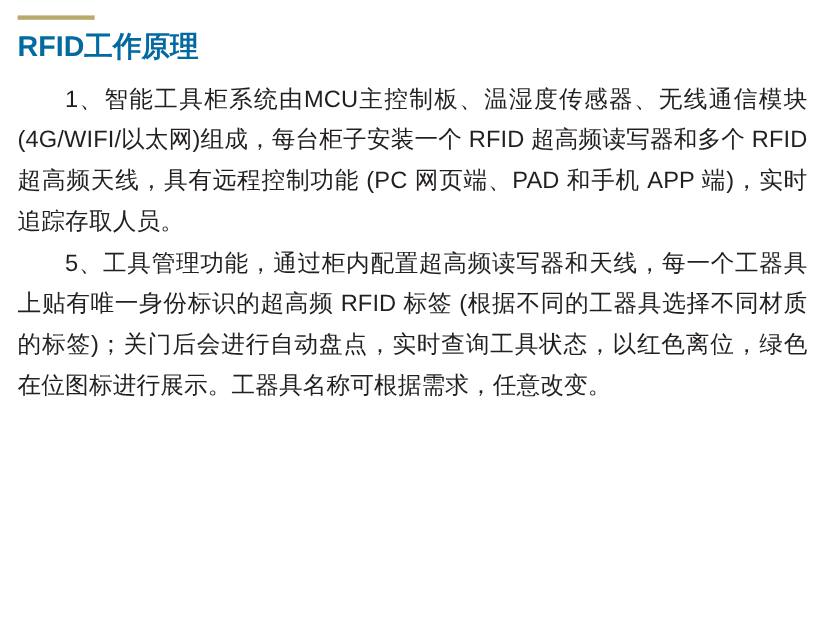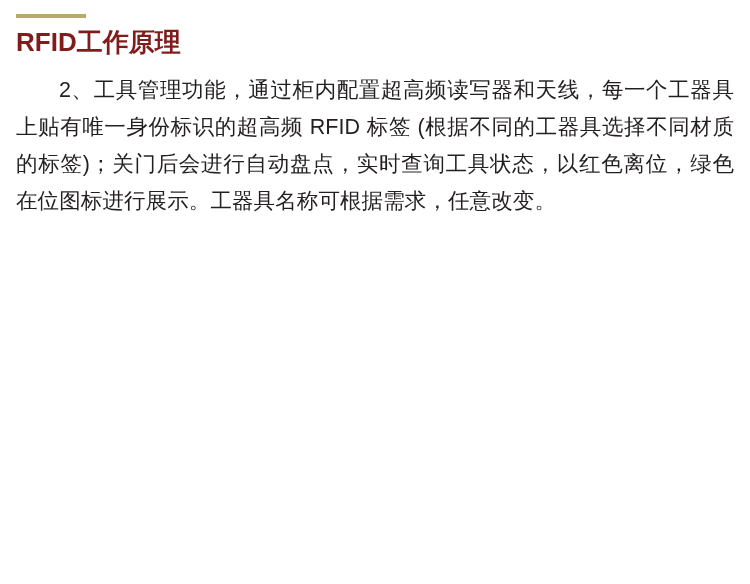--- a/index.html
+++ b/index.html
@@ -29,21 +29,21 @@
     height: 4px;
     background: #b9a96b;
   }
   .doc-title {
     margin: 0;
     padding-top: 26px;
     font-size: 26px;
     font-weight: bold;
     letter-spacing: 0px;
     line-height: 1.3;
-    color: #7f1d1d;
+    color: #0369a1;
   }
   .body-block {
     margin-top: 12px;
   }
   .para {
     margin: 0 0 1px 0;
     font-size: 21.5px;
     line-height: 37px;
     text-align: justify;
     text-justify: inter-ideograph;
@@ -55,16 +55,17 @@
 </head>
 <body>
 
 <div class="page">
 
   <div class="accent-rule"></div>
 
   <h1 class="doc-title">RFID工作原理</h1>
 
   <div class="body-block">
-    <p class="para">2、工具管理功能，通过柜内配置超高频读写器和天线，每一个工器具上贴有唯一身份标识的超高频 RFID 标签 (根据不同的工器具选择不同材质的标签)；关门后会进行自动盘点，实时查询工具状态，以红色离位，绿色在位图标进行展示。工器具名称可根据需求，任意改变。</p>
+    <p class="para">1、智能工具柜系统由MCU主控制板、温湿度传感器、无线通信模块(4G/WIFI/以太网)组成，每台柜子安装一个 RFID 超高频读写器和多个 RFID 超高频天线，具有远程控制功能 (PC 网页端、PAD 和手机 APP 端)，实时追踪存取人员。</p>
+    <p class="para">5、工具管理功能，通过柜内配置超高频读写器和天线，每一个工器具上贴有唯一身份标识的超高频 RFID 标签 (根据不同的工器具选择不同材质的标签)；关门后会进行自动盘点，实时查询工具状态，以红色离位，绿色在位图标进行展示。工器具名称可根据需求，任意改变。</p>
   </div>
 
 </div>
 
 </body></html>

